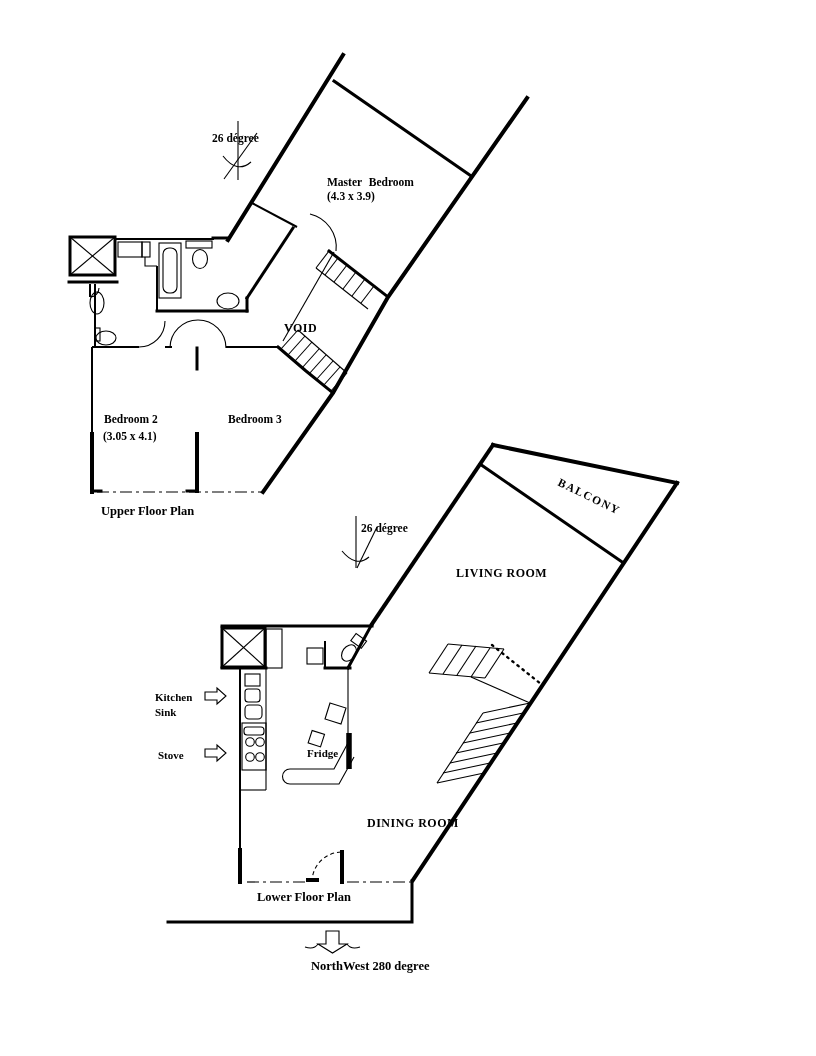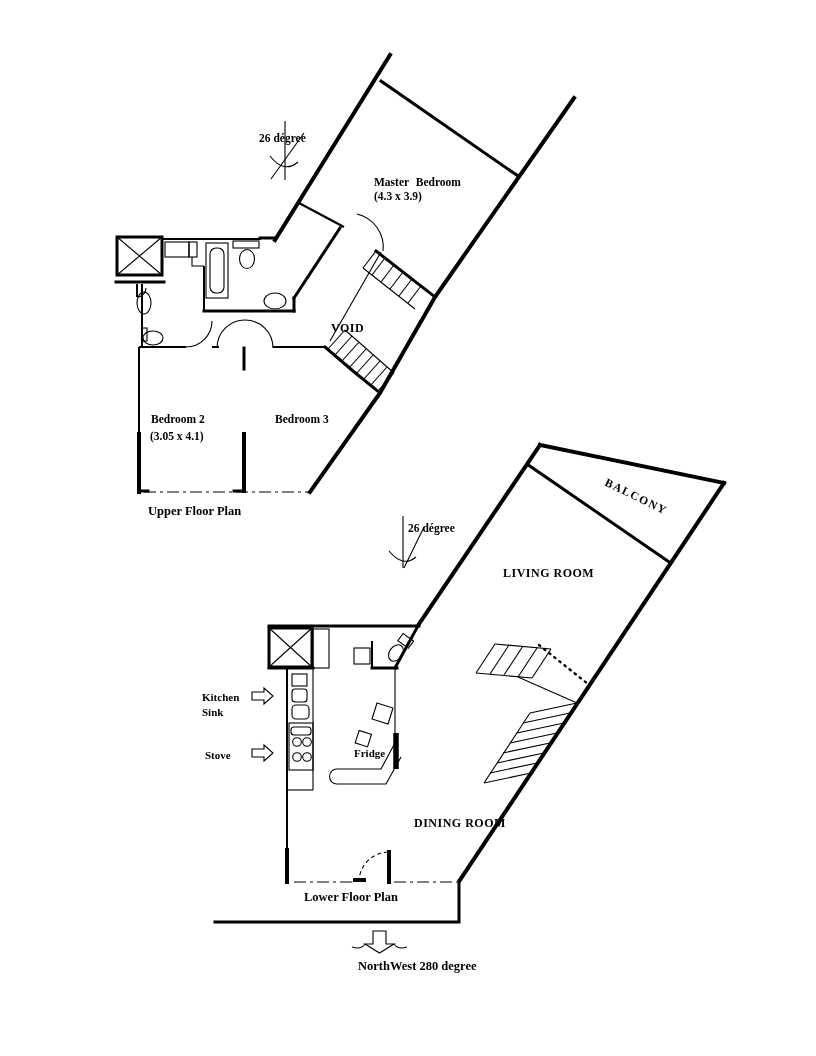--- a/index.html
+++ b/index.html
@@ -1,16 +1,16 @@
 <!DOCTYPE html>
 <html><head>
 <meta charset="utf-8">
 <style>
   html,body{margin:0;padding:0;background:#fff;}
-  .page{position:relative;width:756px;height:1056px;background:#fff;overflow:hidden;margin-left:47px;}
+  .page{position:relative;width:756px;height:1056px;background:#fff;overflow:hidden;}
   svg{display:block;}
   svg *{stroke-linejoin:miter;}
   .w4{stroke:#000;stroke-width:4;fill:none;stroke-linecap:square;}
   .w5{stroke:#000;stroke-width:5.5;fill:none;stroke-linecap:butt;}
   .w3{stroke:#000;stroke-width:3;fill:none;stroke-linecap:square;}
   .w2{stroke:#000;stroke-width:2;fill:none;stroke-linecap:butt;}
   .w1{stroke:#000;stroke-width:1.1;fill:none;stroke-linecap:butt;}
   .dashdot{stroke:#000;stroke-width:1.2;fill:none;stroke-dasharray:12 4 3 4;}
   .dashed{stroke:#000;stroke-width:1.1;fill:none;stroke-dasharray:4 3;}
   .dots{stroke:#000;stroke-width:2.4;fill:none;stroke-dasharray:1.5 5;stroke-linecap:round;}

